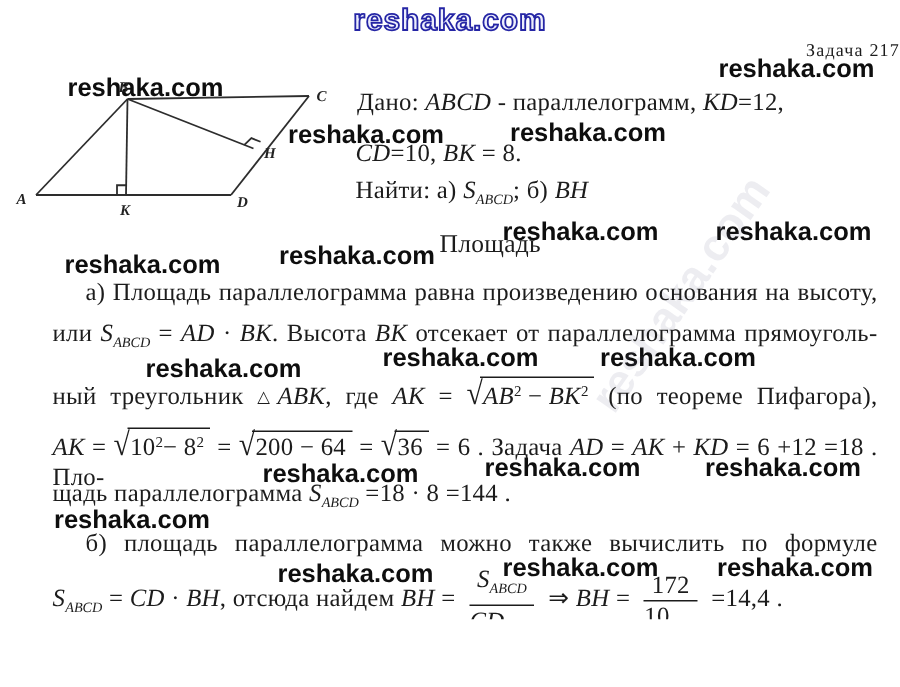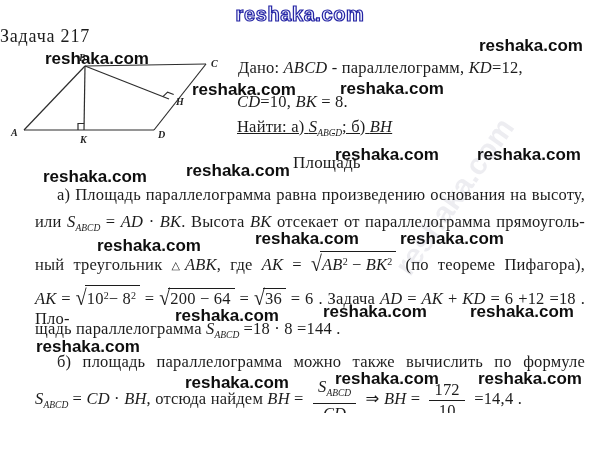--- a/index.html
+++ b/index.html
@@ -1,38 +1,38 @@
 <!DOCTYPE html>
 <html><head>
 <meta charset="utf-8">
 <style>
   html,body{margin:0;padding:0;background:#fff;}
   #page{position:relative;width:600px;height:413px;background:#ffffff;overflow:hidden;
         font-family:"Liberation Serif",serif;color:#1c1c1c;}
   .logo{position:absolute;left:0;right:0;top:3px;text-align:center;
         font-family:"Liberation Sans",sans-serif;font-weight:800;font-size:20px;
         letter-spacing:.6px;color:#eceefc;-webkit-text-stroke:1.2px #2525a5;}
-  .title{position:absolute;top:26px;left:0;right:0;text-align:left;
-         font-size:18px;letter-spacing:.8px;}
+  .title{position:absolute;top:26px;left:0;right:0;text-align:right;
+         font-size:12px;letter-spacing:.8px;}
   .wm{position:absolute;font-family:"Liberation Sans",sans-serif;font-weight:700;
       font-size:17px;color:#0e0e0e;white-space:nowrap;line-height:1;}
   .ghost{position:absolute;left:388px;top:262px;transform:rotate(-55deg);
          transform-origin:0 0;font-family:"Liberation Sans",sans-serif;font-weight:700;
          font-size:30px;color:#707090;opacity:.12;white-space:nowrap;}
   .line{position:absolute;font-size:16.5px;letter-spacing:.2px;line-height:20px;white-space:nowrap;}
   .jline{position:absolute;font-size:16.5px;letter-spacing:.2px;line-height:20px;
          text-align:justify;text-align-last:justify;}
   .it{font-style:italic;}
   .sb{font-style:italic;font-size:9.5px;vertical-align:-4px;letter-spacing:0;}
   .sp{font-size:10px;vertical-align:5px;letter-spacing:0;}
   .nw{white-space:nowrap;}
   .tri{font-size:11px;vertical-align:1px;}
   .rad{display:inline-block;font-size:1.2em;margin-right:-2px;transform:scaleY(1.1);}
   .bar{display:inline-block;border-top:1.4px solid #1c1c1c;padding:0 4px 0 2px;}
-  .frac{display:inline-block;vertical-align:middle;text-align:center;margin:0 5px;line-height:18px;}
+  .frac{display:inline-block;vertical-align:middle;text-align:left;margin:0 5px;line-height:18px;}
   .frac .num{display:block;border-bottom:1.4px solid #1c1c1c;padding:0 5px 1px;}
   .frac .den{display:block;padding-top:1px;}
   svg text{font-family:"Liberation Serif",serif;font-style:italic;font-weight:bold;font-size:10px;fill:#222;}
 </style>
 </head>
 <body>
 
 <div id="page">
 
   <div class="logo">reshaka.com</div>
@@ -82,21 +82,21 @@
     <span>Дано:</span>
     <span class="it">ABCD</span>
     <span>- параллелограмм,</span>
     <span class="it">KD</span><span>=12,</span>
   </div>
   <div class="line" style="left:237px;top:92px;">
     <span class="it">CD</span><span>=10,</span>
     <span class="it">BK</span>
     <span>= 8.</span>
   </div>
-  <div class="line" style="left:237px;top:117px;text-decoration:underline;">
+  <div class="line" style="left:237px;top:117px;">
     <span>Найти: а)</span>
     <span class="nw"><span class="it">S</span><span class="sb">ABCD</span></span><span>; б)</span>
     <span class="it">BH</span>
   </div>
 
   <div class="line" style="left:293px;top:153px;font-size:17px;">Площадь</div>
 
   <div class="jline" style="left:35px;top:212px;width:550px;">
     <span>или</span>
     <span class="nw"><span class="it">S</span><span class="sb">ABCD</span></span>

